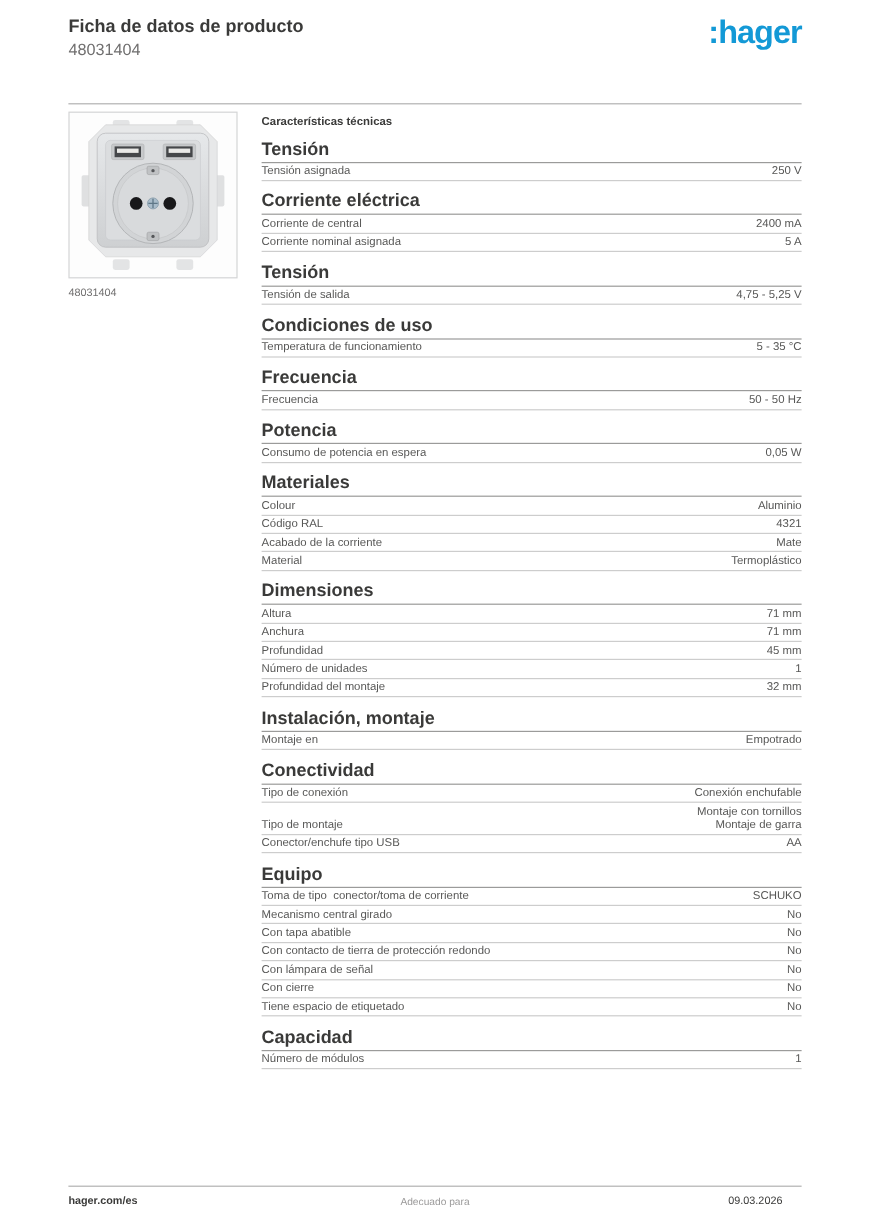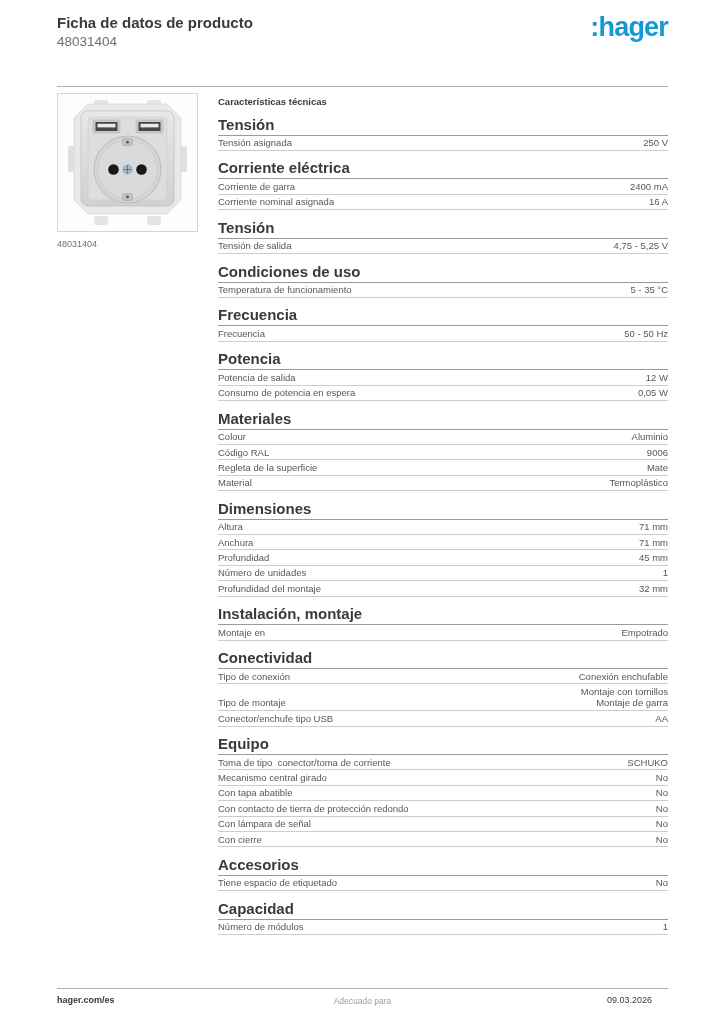--- a/index.html
+++ b/index.html
@@ -111,26 +111,26 @@
           <section class="spec-section">
             <h3 class="spec-heading">Tensión</h3>
             <div class="spec-row">
               <span class="spec-label">Tensión asignada</span>
               <span class="spec-value">250 V</span>
             </div>
           </section>
           <section class="spec-section">
             <h3 class="spec-heading">Corriente eléctrica</h3>
             <div class="spec-row">
-              <span class="spec-label">Corriente de garra</span>
+              <span class="spec-label">Corriente de central</span>
               <span class="spec-value">2400 mA</span>
             </div>
             <div class="spec-row">
               <span class="spec-label">Corriente nominal asignada</span>
-              <span class="spec-value">16 A</span>
+              <span class="spec-value">5 A</span>
             </div>
           </section>
           <section class="spec-section">
             <h3 class="spec-heading">Tensión</h3>
             <div class="spec-row">
               <span class="spec-label">Tensión de salida</span>
               <span class="spec-value">4,75 - 5,25 V</span>
             </div>
           </section>
           <section class="spec-section">
@@ -143,40 +143,36 @@
           <section class="spec-section">
             <h3 class="spec-heading">Frecuencia</h3>
             <div class="spec-row">
               <span class="spec-label">Frecuencia</span>
               <span class="spec-value">50 - 50 Hz</span>
             </div>
           </section>
           <section class="spec-section">
             <h3 class="spec-heading">Potencia</h3>
             <div class="spec-row">
-              <span class="spec-label">Potencia de salida</span>
-              <span class="spec-value">12 W</span>
-            </div>
-            <div class="spec-row">
               <span class="spec-label">Consumo de potencia en espera</span>
               <span class="spec-value">0,05 W</span>
             </div>
           </section>
           <section class="spec-section">
             <h3 class="spec-heading">Materiales</h3>
             <div class="spec-row">
               <span class="spec-label">Colour</span>
               <span class="spec-value">Aluminio</span>
             </div>
             <div class="spec-row">
               <span class="spec-label">Código RAL</span>
-              <span class="spec-value">9006</span>
-            </div>
-            <div class="spec-row">
-              <span class="spec-label">Regleta de la superficie</span>
+              <span class="spec-value">4321</span>
+            </div>
+            <div class="spec-row">
+              <span class="spec-label">Acabado de la corriente</span>
               <span class="spec-value">Mate</span>
             </div>
             <div class="spec-row">
               <span class="spec-label">Material</span>
               <span class="spec-value">Termoplástico</span>
             </div>
           </section>
           <section class="spec-section">
             <h3 class="spec-heading">Dimensiones</h3>
             <div class="spec-row">
@@ -244,21 +240,20 @@
             <div class="spec-row">
               <span class="spec-label">Con lámpara de señal</span>
               <span class="spec-value">No</span>
             </div>
             <div class="spec-row">
               <span class="spec-label">Con cierre</span>
               <span class="spec-value">No</span>
             </div>
           </section>
           <section class="spec-section">
-            <h3 class="spec-heading">Accesorios</h3>
             <div class="spec-row">
               <span class="spec-label">Tiene espacio de etiquetado</span>
               <span class="spec-value">No</span>
             </div>
           </section>
           <section class="spec-section">
             <h3 class="spec-heading">Capacidad</h3>
             <div class="spec-row">
               <span class="spec-label">Número de módulos</span>
               <span class="spec-value">1</span>

